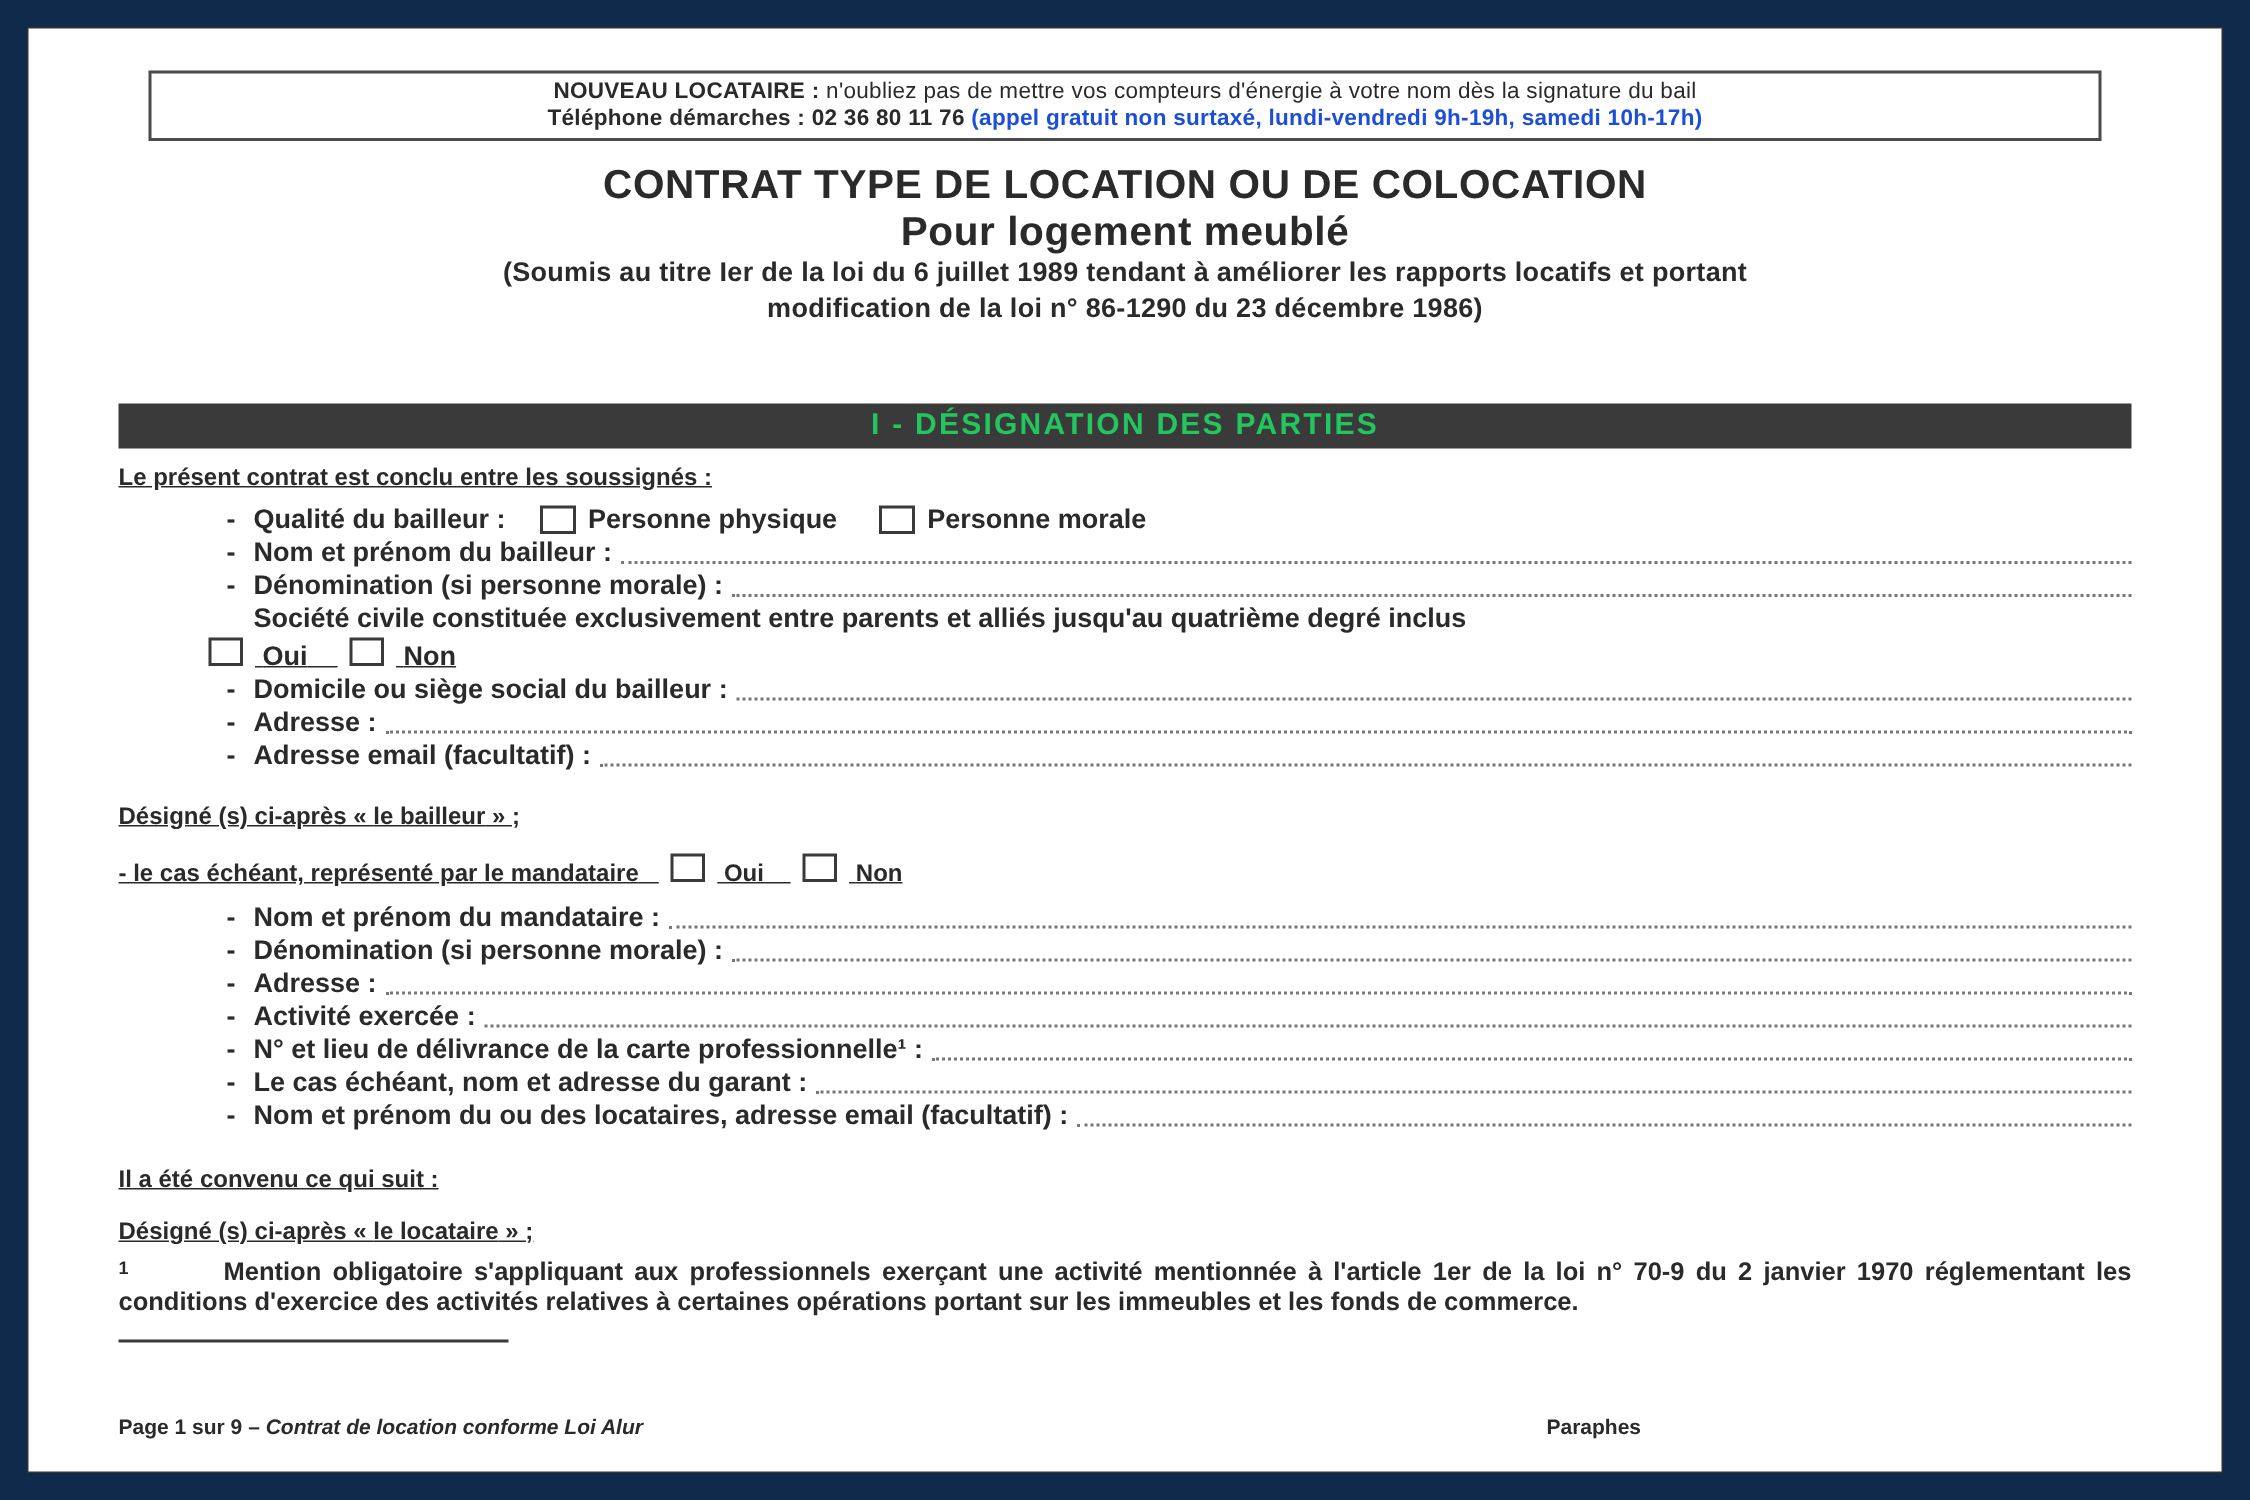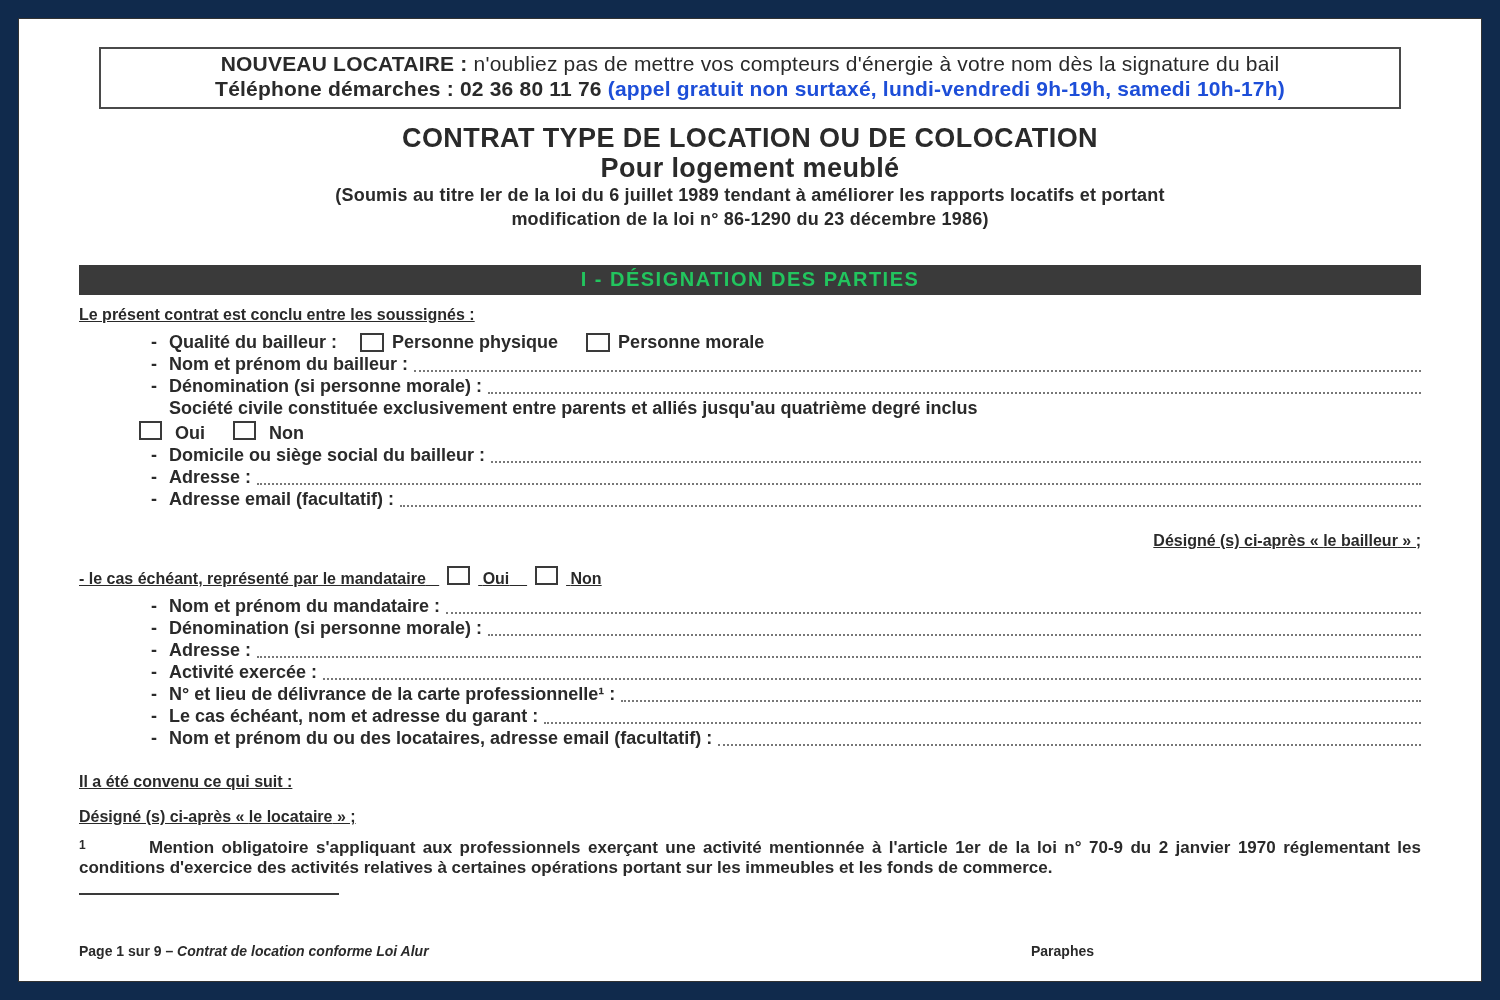--- a/index.html
+++ b/index.html
@@ -22,29 +22,29 @@
     height: 100%;
     box-sizing: border-box;
     padding: 28px 60px 18px 60px;
     color: #2a2a2a;
     position: relative;
     border: 1px solid #333;
   }
   .notice-box {
     border: 2px solid #4a4a4a;
     padding: 3px 10px 5px 10px;
-    font-size: 21px;
+    font-size: 15px;
     line-height: 1.18;
     letter-spacing: 0.2px;
     text-align: center;
     margin: 0 20px 14px 20px;
   }
   .notice-line1 b, .notice-line2 b { font-weight: 900; }
   .notice-box .dim { color: #1d4ed8; font-weight: 700; }
-  .title-block { text-align: center; margin-bottom: 34px; }
+  .title-block { text-align: center; margin-bottom: 52px; }
   .main-title {
     font-size: 27px;
     font-weight: 900;
     letter-spacing: 0.4px;
     line-height: 1.12;
   }
   .subtitle-law {
     font-size: 18px;
     font-weight: 700;
     letter-spacing: 0.2px;
@@ -82,22 +82,22 @@
   .inline-row { white-space: nowrap; }
   .cbox {
     display: inline-block;
     width: 20px;
     height: 15px;
     border: 2.2px solid #3a3a3a;
     margin: 0 8px 0 8px;
     transform: translateY(1px);
   }
   .cbox.small { width: 19px; height: 15px; }
-  .indent-block { margin-left: 60px; font-size: 18px; font-weight: 700; line-height: 1.22; }
-  .para { margin: 20px 0 6px 0; text-align: right; }
+  .indent-block { margin-left: 60px; font-size: 18px; font-weight: 700; line-height: 1.22; text-decoration: underline; }
+  .para { margin: 20px 0 6px 0; }
   .footnote-area { position: absolute; left: 60px; right: 60px; bottom: 86px; }
   .footnote {
     font-size: 17px;
     font-weight: 700;
     line-height: 1.22;
     text-align: justify;
   }
   .sup1 {
     font-size: 12px;
     vertical-align: top;

